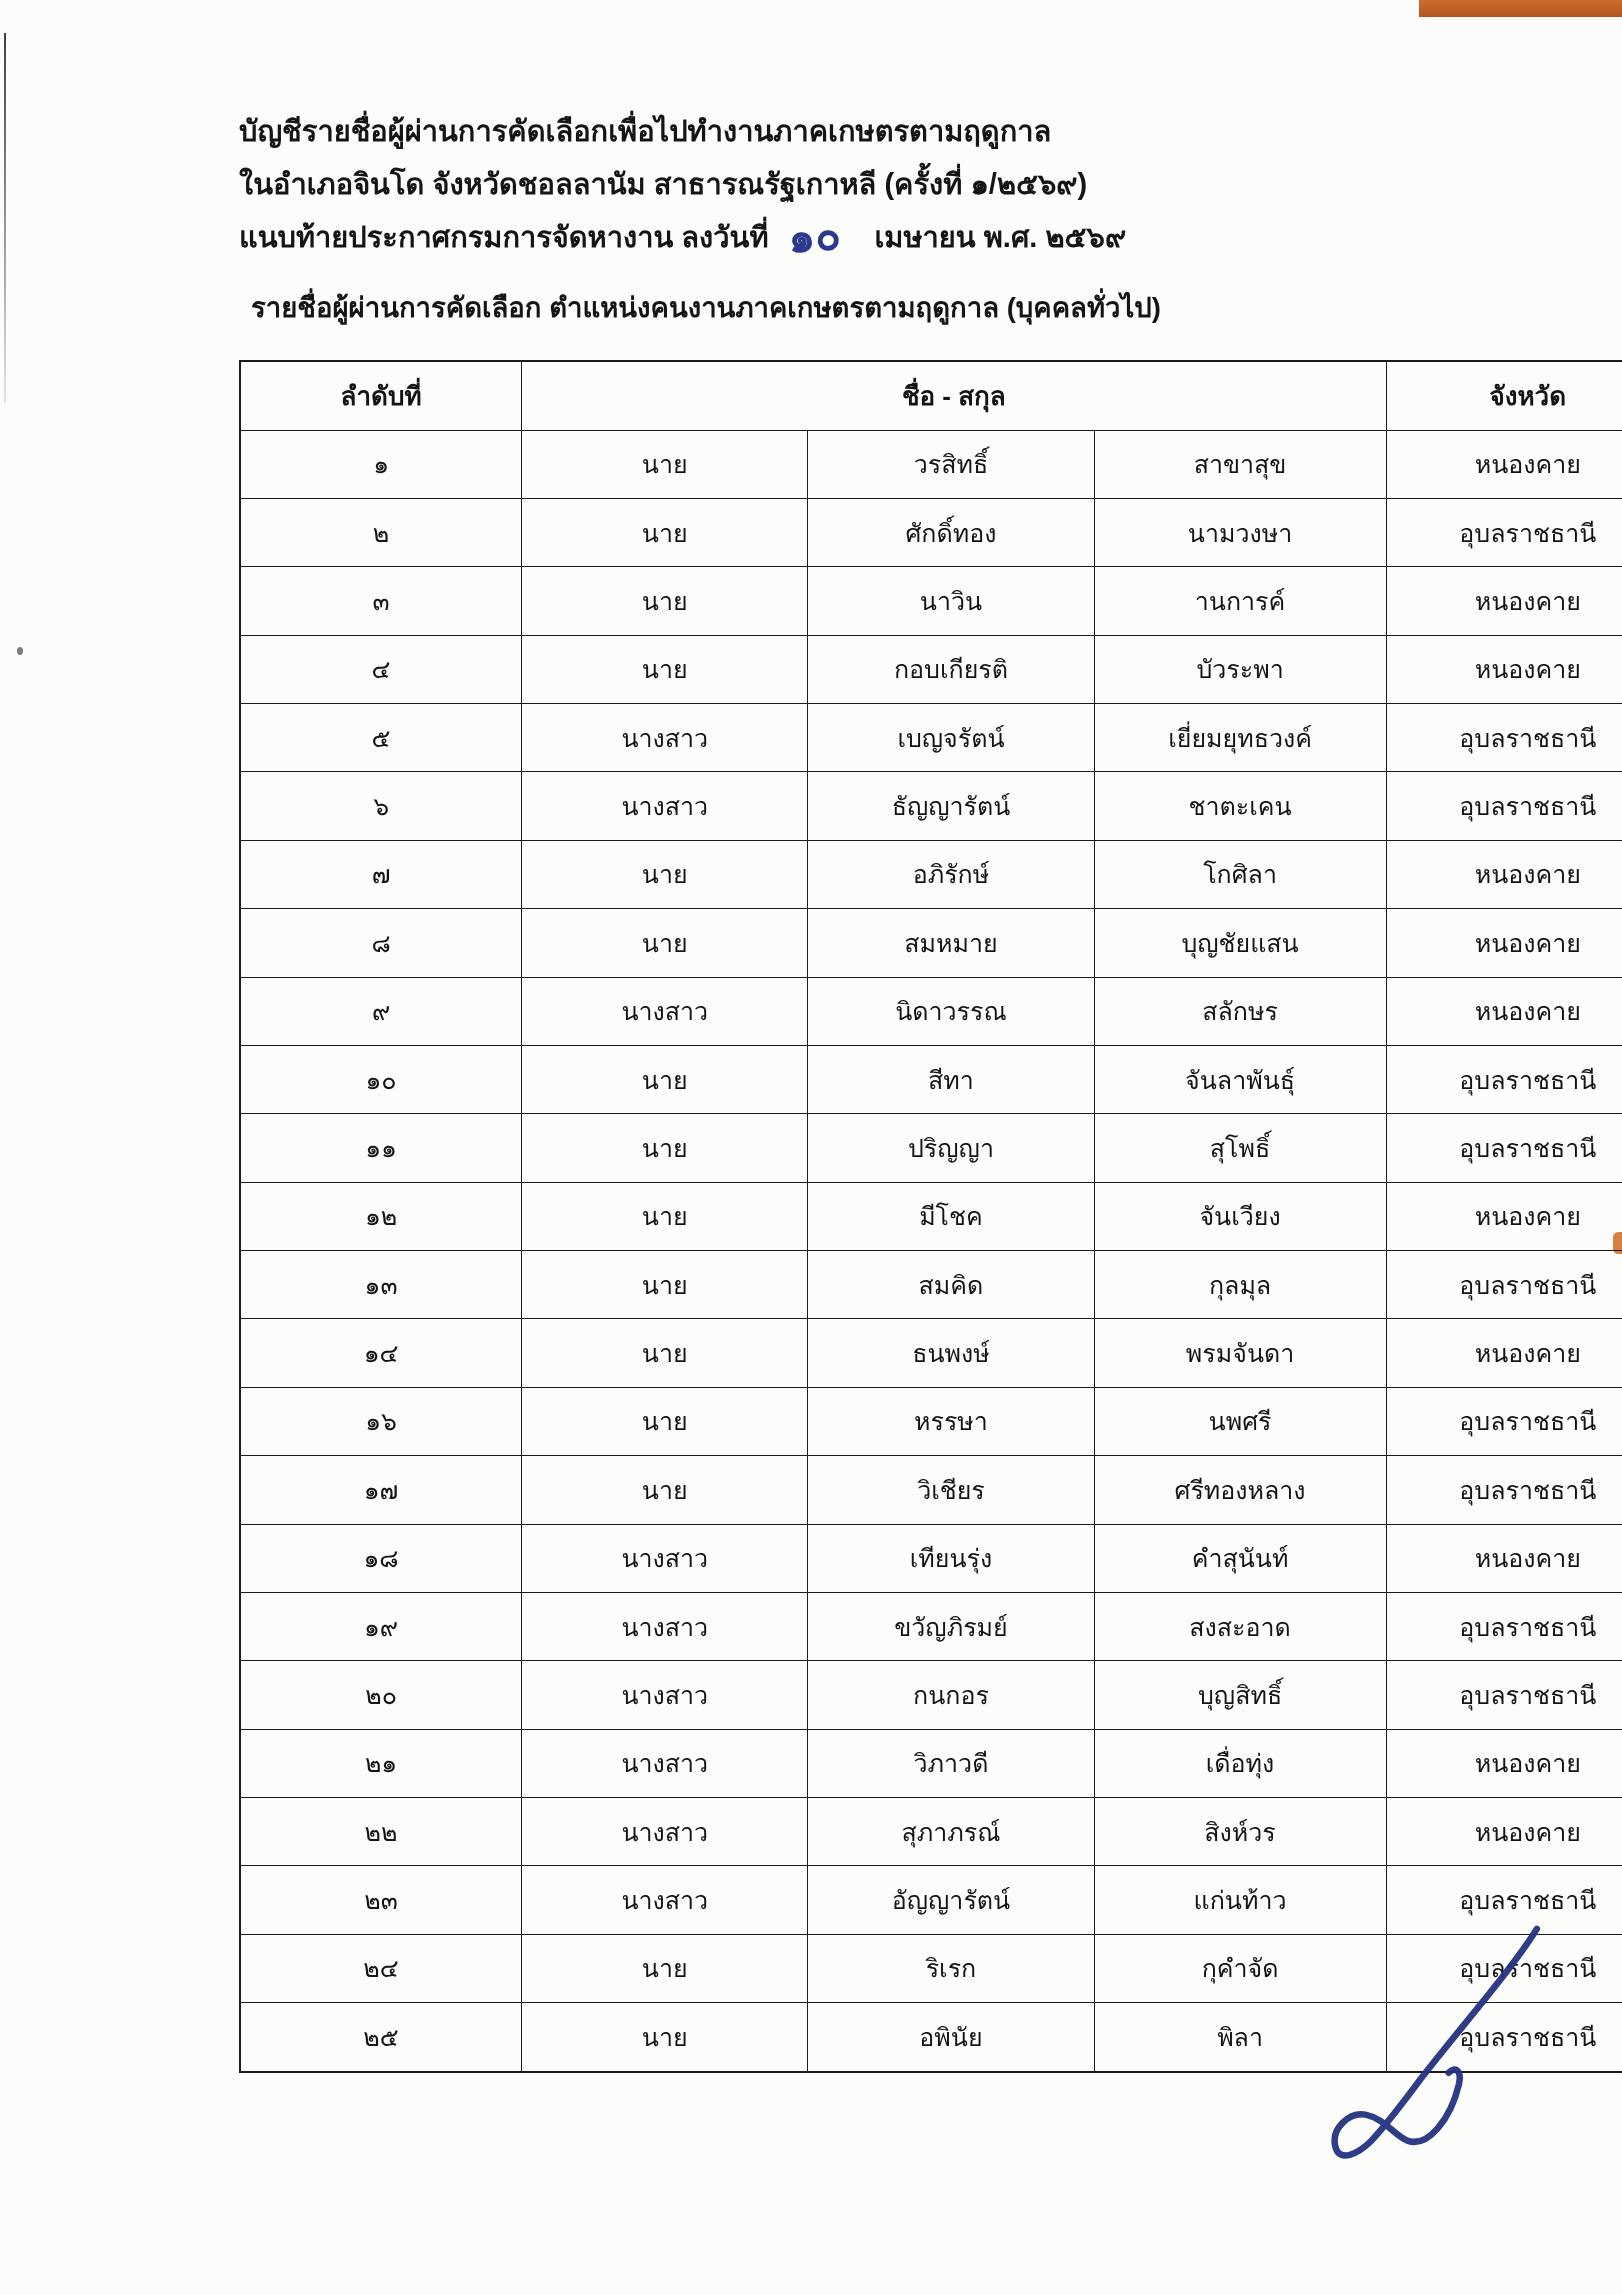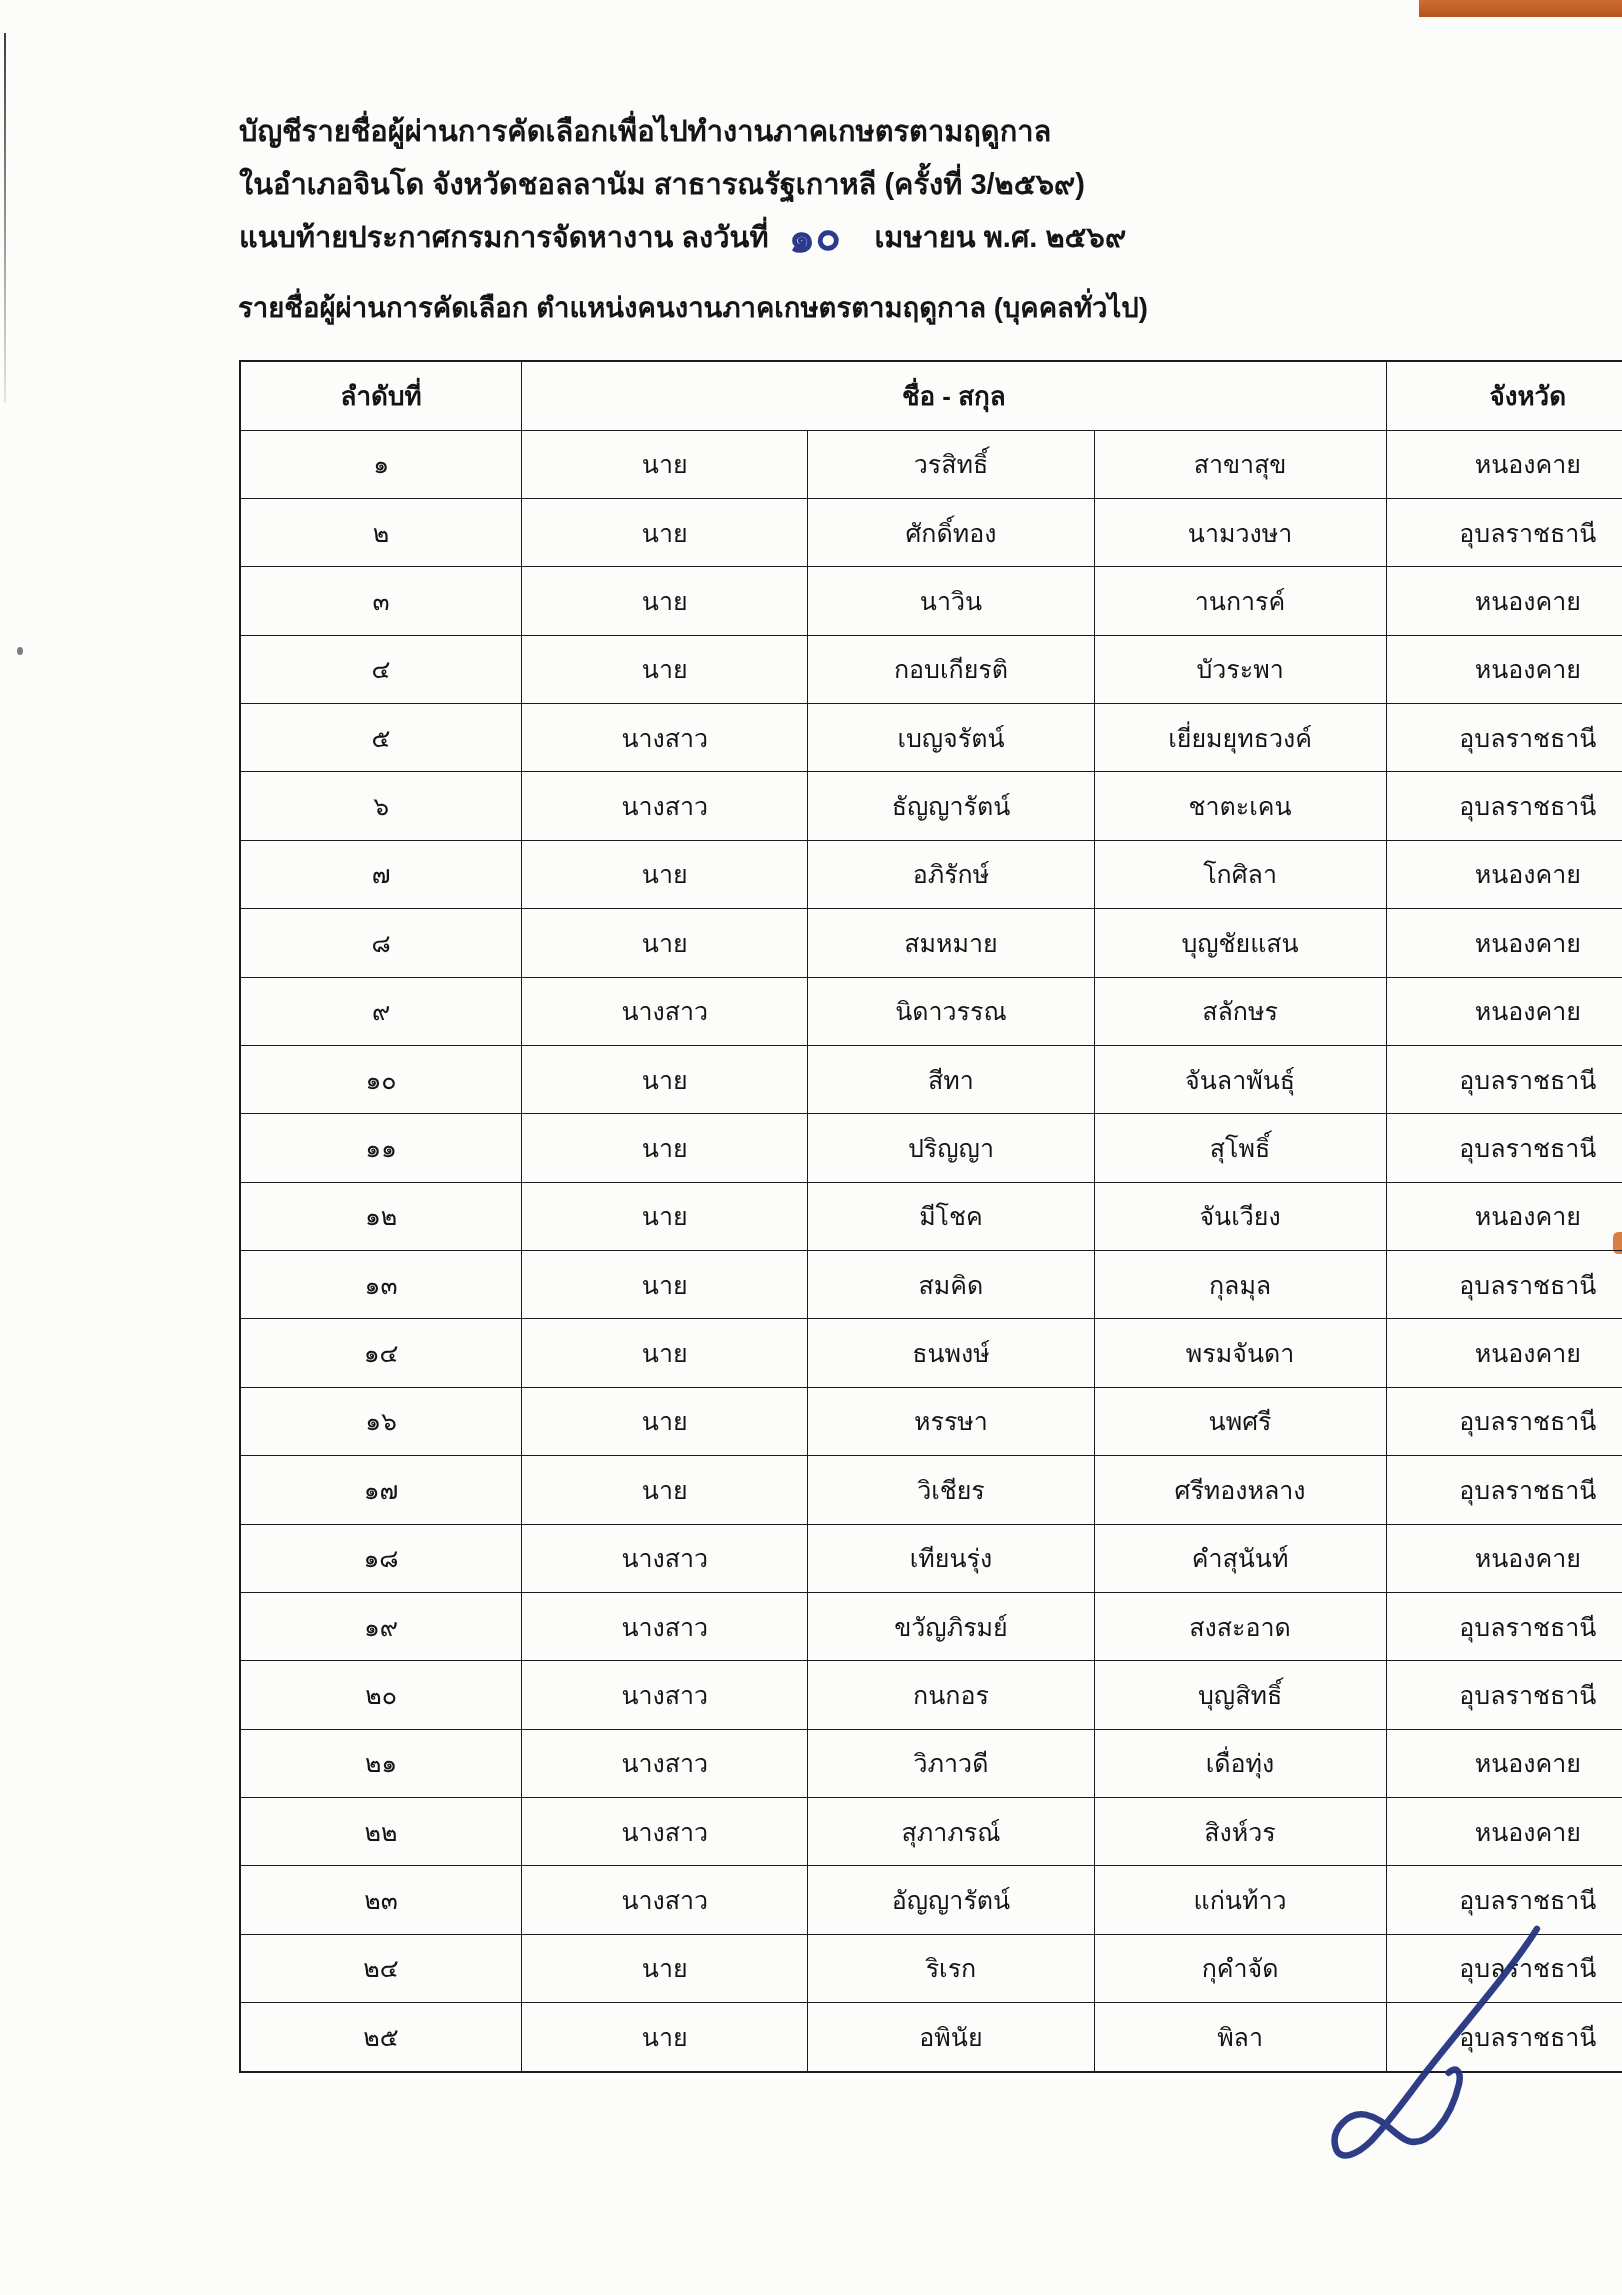--- a/index.html
+++ b/index.html
@@ -39,21 +39,21 @@
   .handwritten{
     display:inline-block;
     color:#2b3a8c;
     font-size:42px;
     font-weight:600;
     transform:rotate(-4deg) translateY(3.9px);
     margin:0 34px 0 19.6px;
     line-height:0;
   }
   .subtitle{
-    position:absolute;left:238px;top:285px;
+    position:absolute;left:251px;top:285px;
     font-weight:bold;font-size:27.5px;white-space:nowrap;
   }
   
   .table-wrap{
     position:absolute;left:239px;top:360px;width:1432px;height:1713px;
   }
   table.list{
     border-collapse:collapse;table-layout:fixed;
     width:100%;height:100%;
     border:2.6px solid #1b1b1b;
@@ -77,21 +77,21 @@
 
 <div class="page">
 
   <div class="orange-bar"></div>
   <div class="orange-dot"></div>
   <div class="scan-line-left"></div>
   <div class="scan-dot"></div>
 
   <div class="heading">
     <span class="hl">บัญชีรายชื่อผู้ผ่านการคัดเลือกเพื่อไปทำงานภาคเกษตรตามฤดูกาล</span>
-    <span class="hl">ในอำเภอจินโด จังหวัดชอลลานัม สาธารณรัฐเกาหลี (ครั้งที่ 3/๒๕๖๙)</span>
+    <span class="hl">ในอำเภอจินโด จังหวัดชอลลานัม สาธารณรัฐเกาหลี (ครั้งที่ ๑/๒๕๖๙)</span>
     <span class="hl"><span>แนบท้ายประกาศกรมการจัดหางาน ลงวันที่</span><span class="handwritten">๑๐</span><span>เมษายน พ.ศ. ๒๕๖๙</span></span>
   </div>
 
   <div class="subtitle">รายชื่อผู้ผ่านการคัดเลือก ตำแหน่งคนงานภาคเกษตรตามฤดูกาล (บุคคลทั่วไป)</div>
 
   <div class="table-wrap">
     <table class="list">
       <colgroup>
         <col style="width:245px">
           <col style="width:249px">

